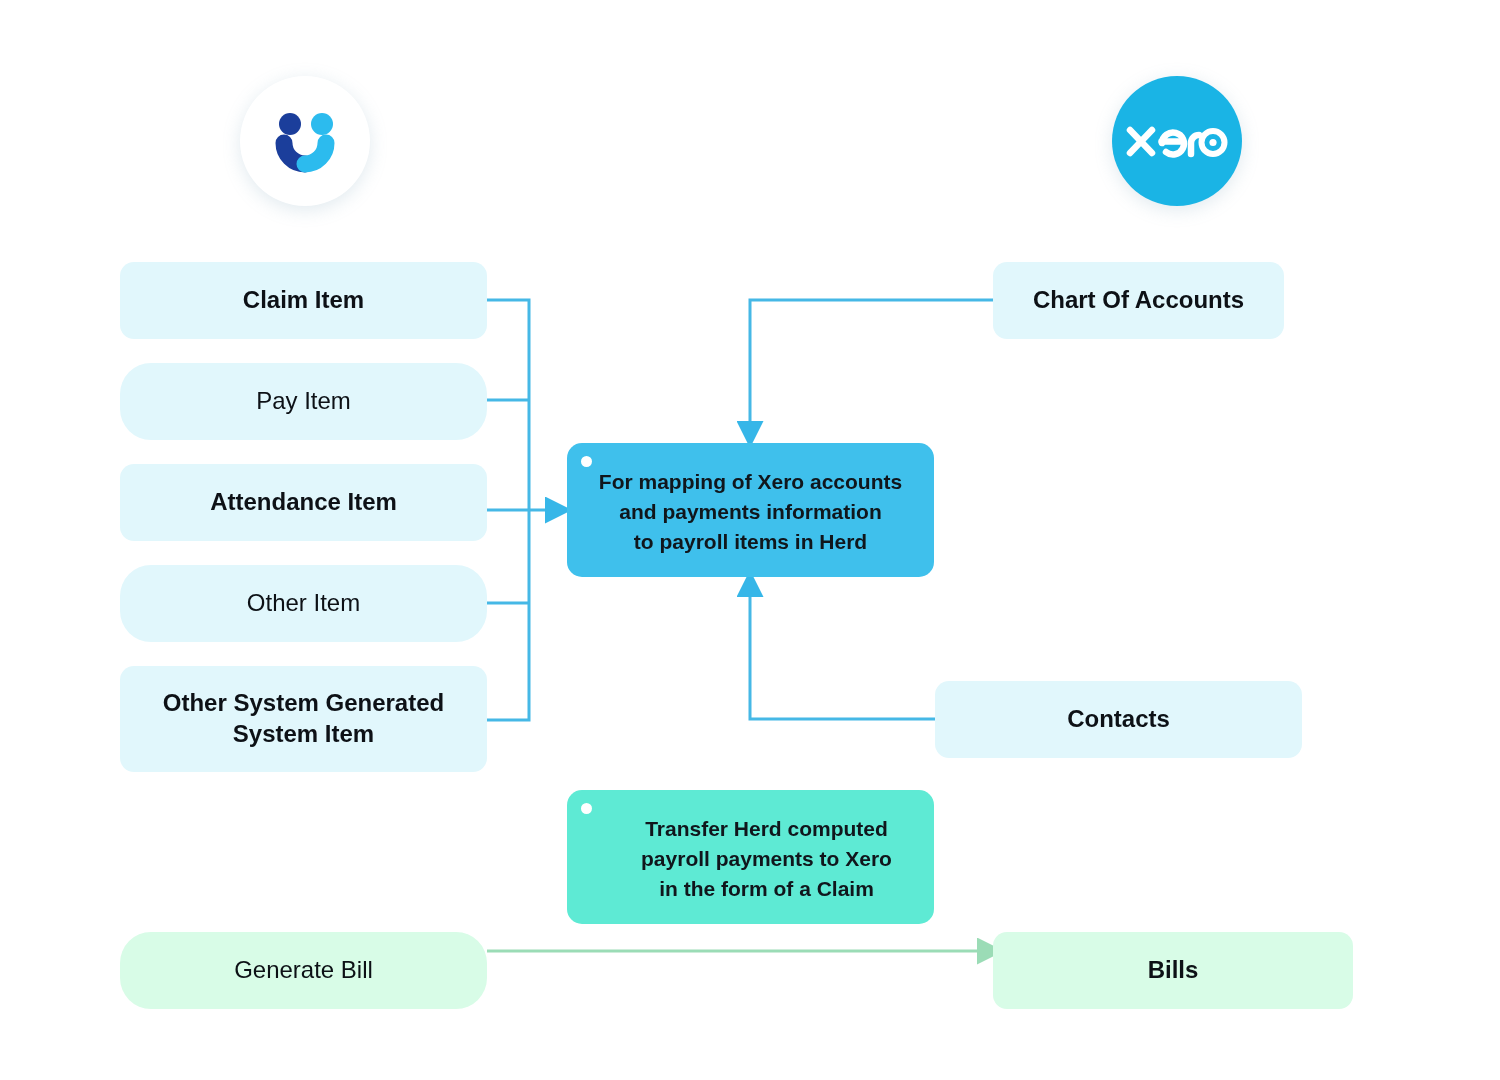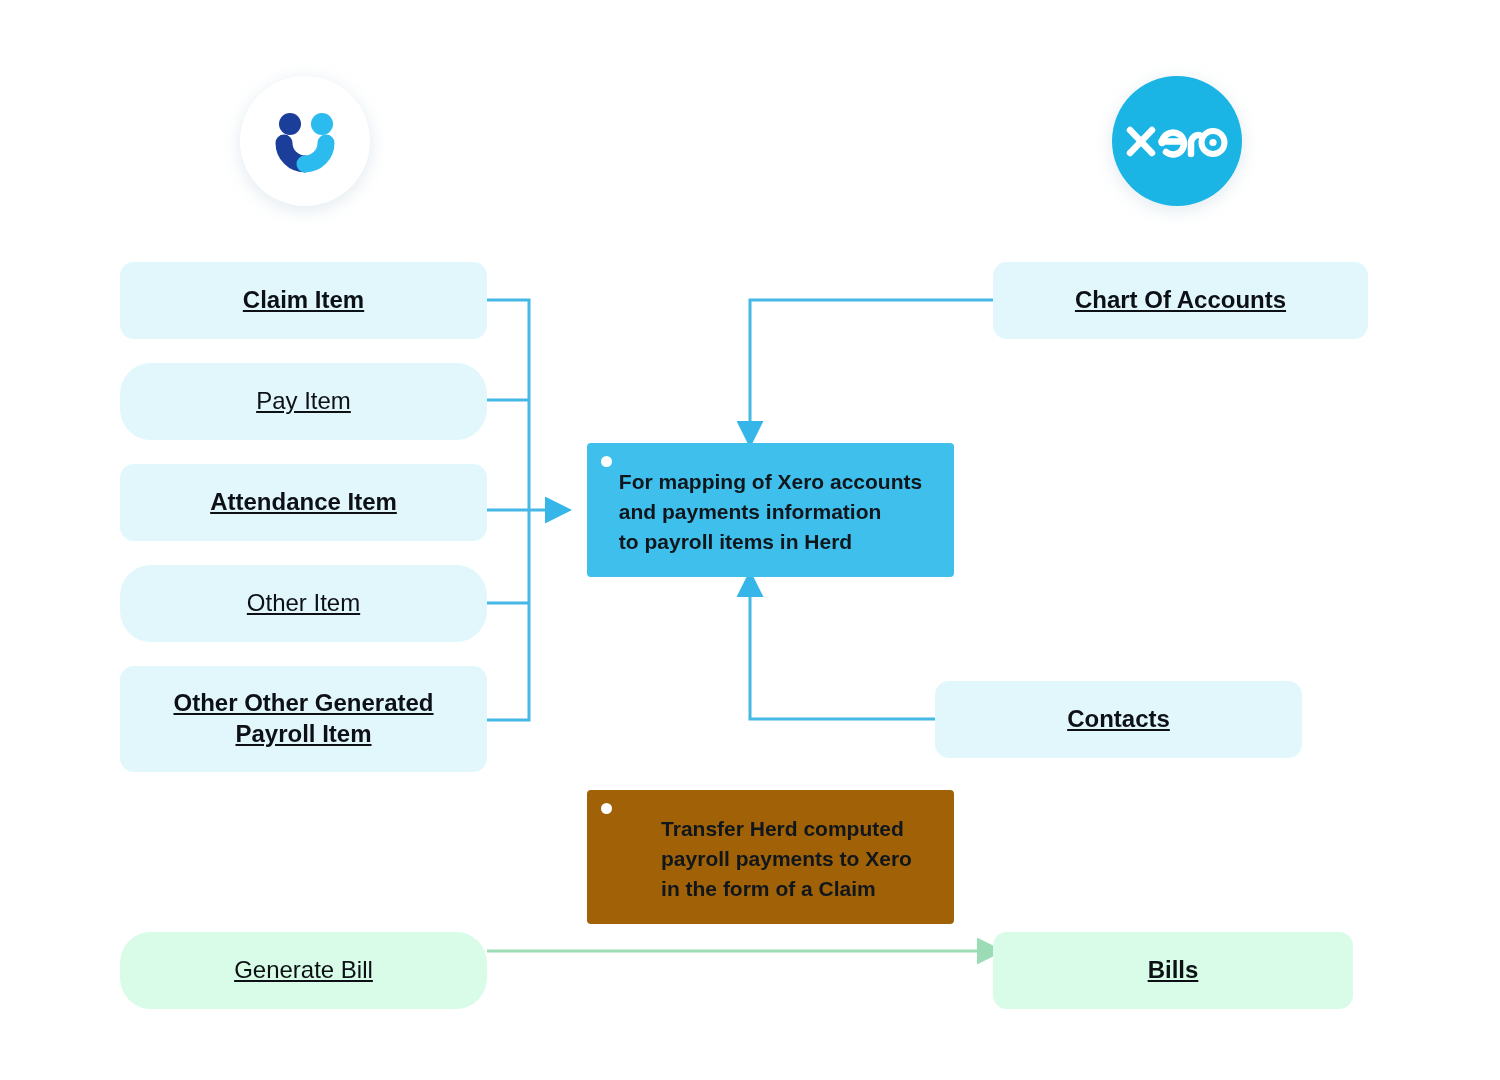--- a/index.html
+++ b/index.html
@@ -55,53 +55,52 @@
     border-radius: 14px;
     display: flex;
     align-items: center;
     justify-content: center;
     text-align: center;
     box-sizing: border-box;
     padding: 6px 18px;
     color: #0d1116;
     font-size: 24px;
     line-height: 1.28;
-    text-decoration: underline;
   }
   .node.bold { font-weight: 700; }
   .node.reg  { font-weight: 400; border-radius: 31px; }
   .fill-lightblue { background: #E1F7FC; }
   .fill-mint      { background: #D8FCE7; margin-top: 19px; }
 
   
   .callout {
     position: absolute;
-    border-radius: 4px;
+    border-radius: 15px;
     box-sizing: border-box;
     display: flex;
     align-items: center;
     justify-content: center;
+    text-align: center;
     color: #10161c;
     font-size: 21px;
     font-weight: 700;
     line-height: 1.42;
     padding: 14px 16px 10px 16px;
-    margin-left: 20px;
   }
   .callout .dot {
     position: absolute;
     left: 14px;
     top: 13px;
     width: 11px;
     height: 11px;
     border-radius: 50%;
     background: #ffffff;
   }
   .callout-blue  { background: #3FC0EC; }
-  .callout-green { background: #a16207; padding-left: 48px; }
+  .callout-green { background: #5eead4; padding-left: 48px; }
 </style>
 </head>
 <body>
 
 <div id="canvas">
 
   <svg class="svg-layer" viewBox="0 0 1500 1080" xmlns="http://www.w3.org/2000/svg">
     <defs>
       <marker id="arrow-blue-right" markerWidth="9" markerHeight="9" refX="1" refY="4.5" orient="auto" markerUnits="strokeWidth">
         <path d="M0,0 L9,4.5 L0,9 z" fill="#36B6E8"></path>
@@ -166,28 +165,28 @@
 
   <div class="node fill-lightblue bold" style="left:120px; top:464px; width:367px; height:77px;">
     <span>Attendance Item</span>
   </div>
 
   <div class="node fill-lightblue reg" style="left:120px; top:565px; width:367px; height:77px;">
     <span>Other Item</span>
   </div>
 
   <div class="node fill-lightblue bold" style="left:120px; top:666px; width:367px; height:106px; padding-left:28px; padding-right:28px;">
-    <span>Other Other Generated Payroll Item</span>
+    <span>Other System Generated System Item</span>
   </div>
 
   <div class="node fill-mint reg" style="left:120px; top:913px; width:367px; height:77px;">
     <span>Generate Bill</span>
   </div>
 
-  <div class="node fill-lightblue bold" style="left:993px; top:262px; width:375px; height:77px;">
+  <div class="node fill-lightblue bold" style="left:993px; top:262px; width:291px; height:77px;">
     <span>Chart Of Accounts</span>
   </div>
 
   <div class="node fill-lightblue bold" style="left:935px; top:681px; width:367px; height:77px;">
     <span>Contacts</span>
   </div>
 
   <div class="node fill-mint bold" style="left:993px; top:913px; width:360px; height:77px;">
     <span>Bills</span>
   </div>

